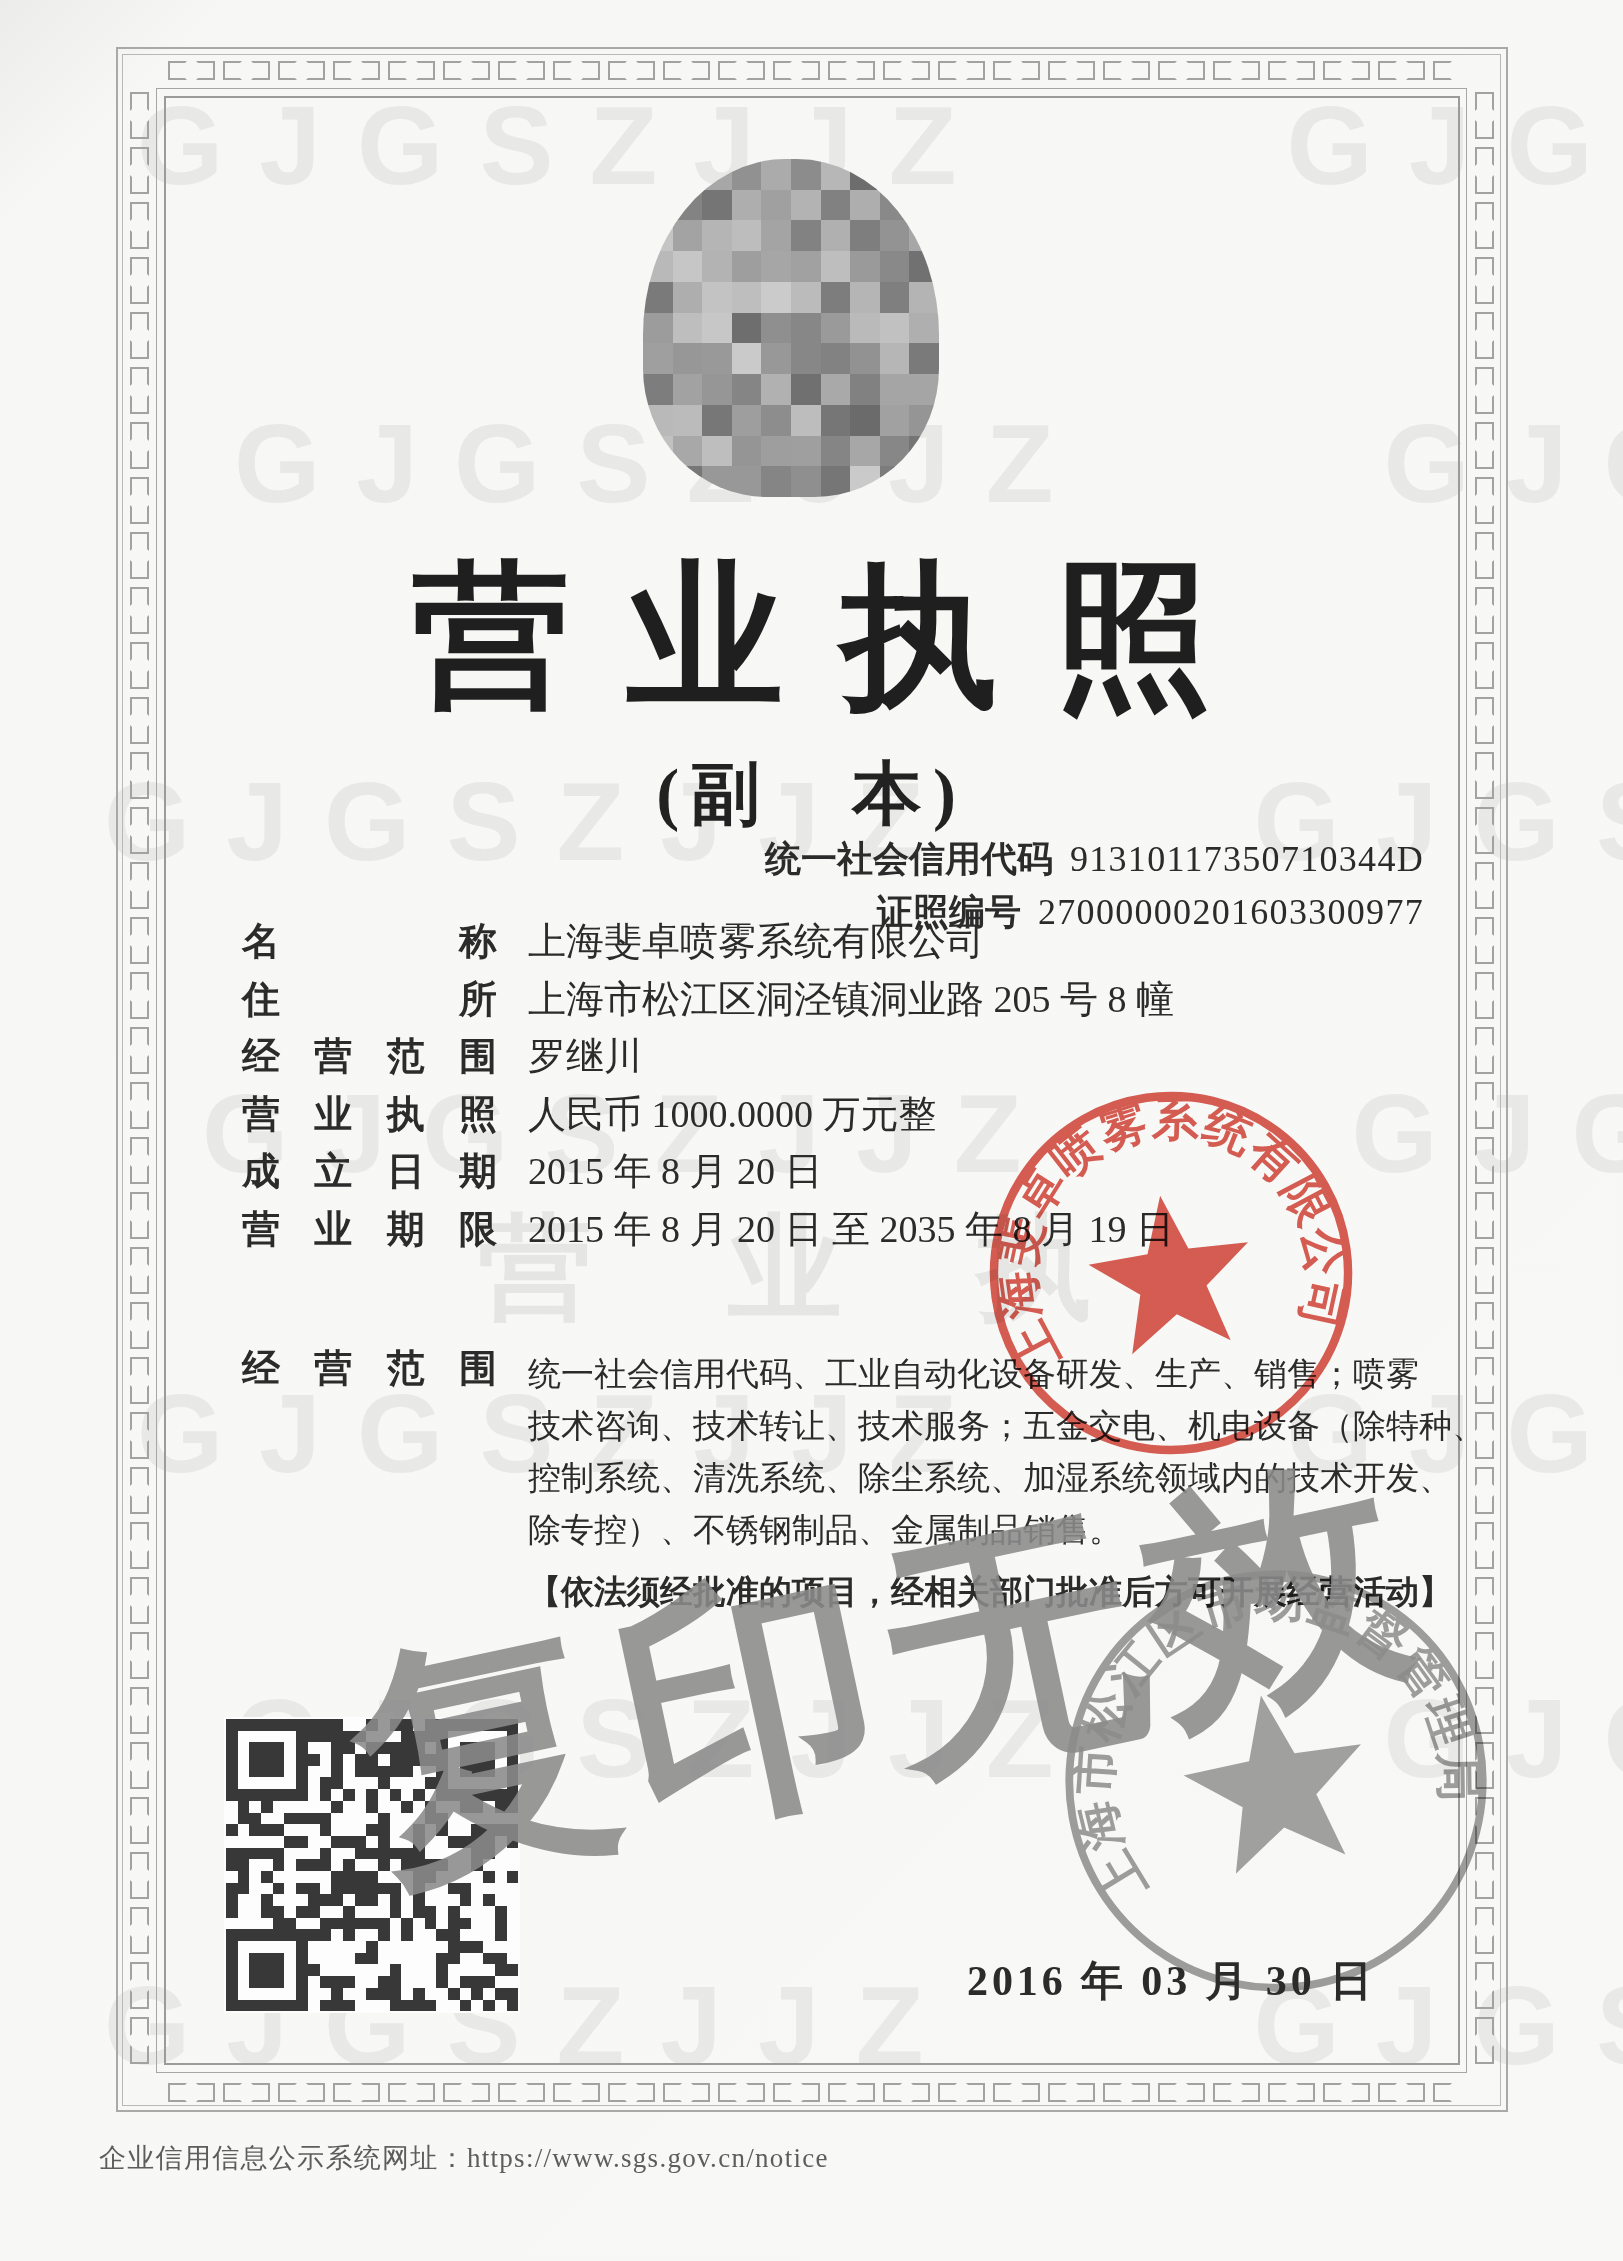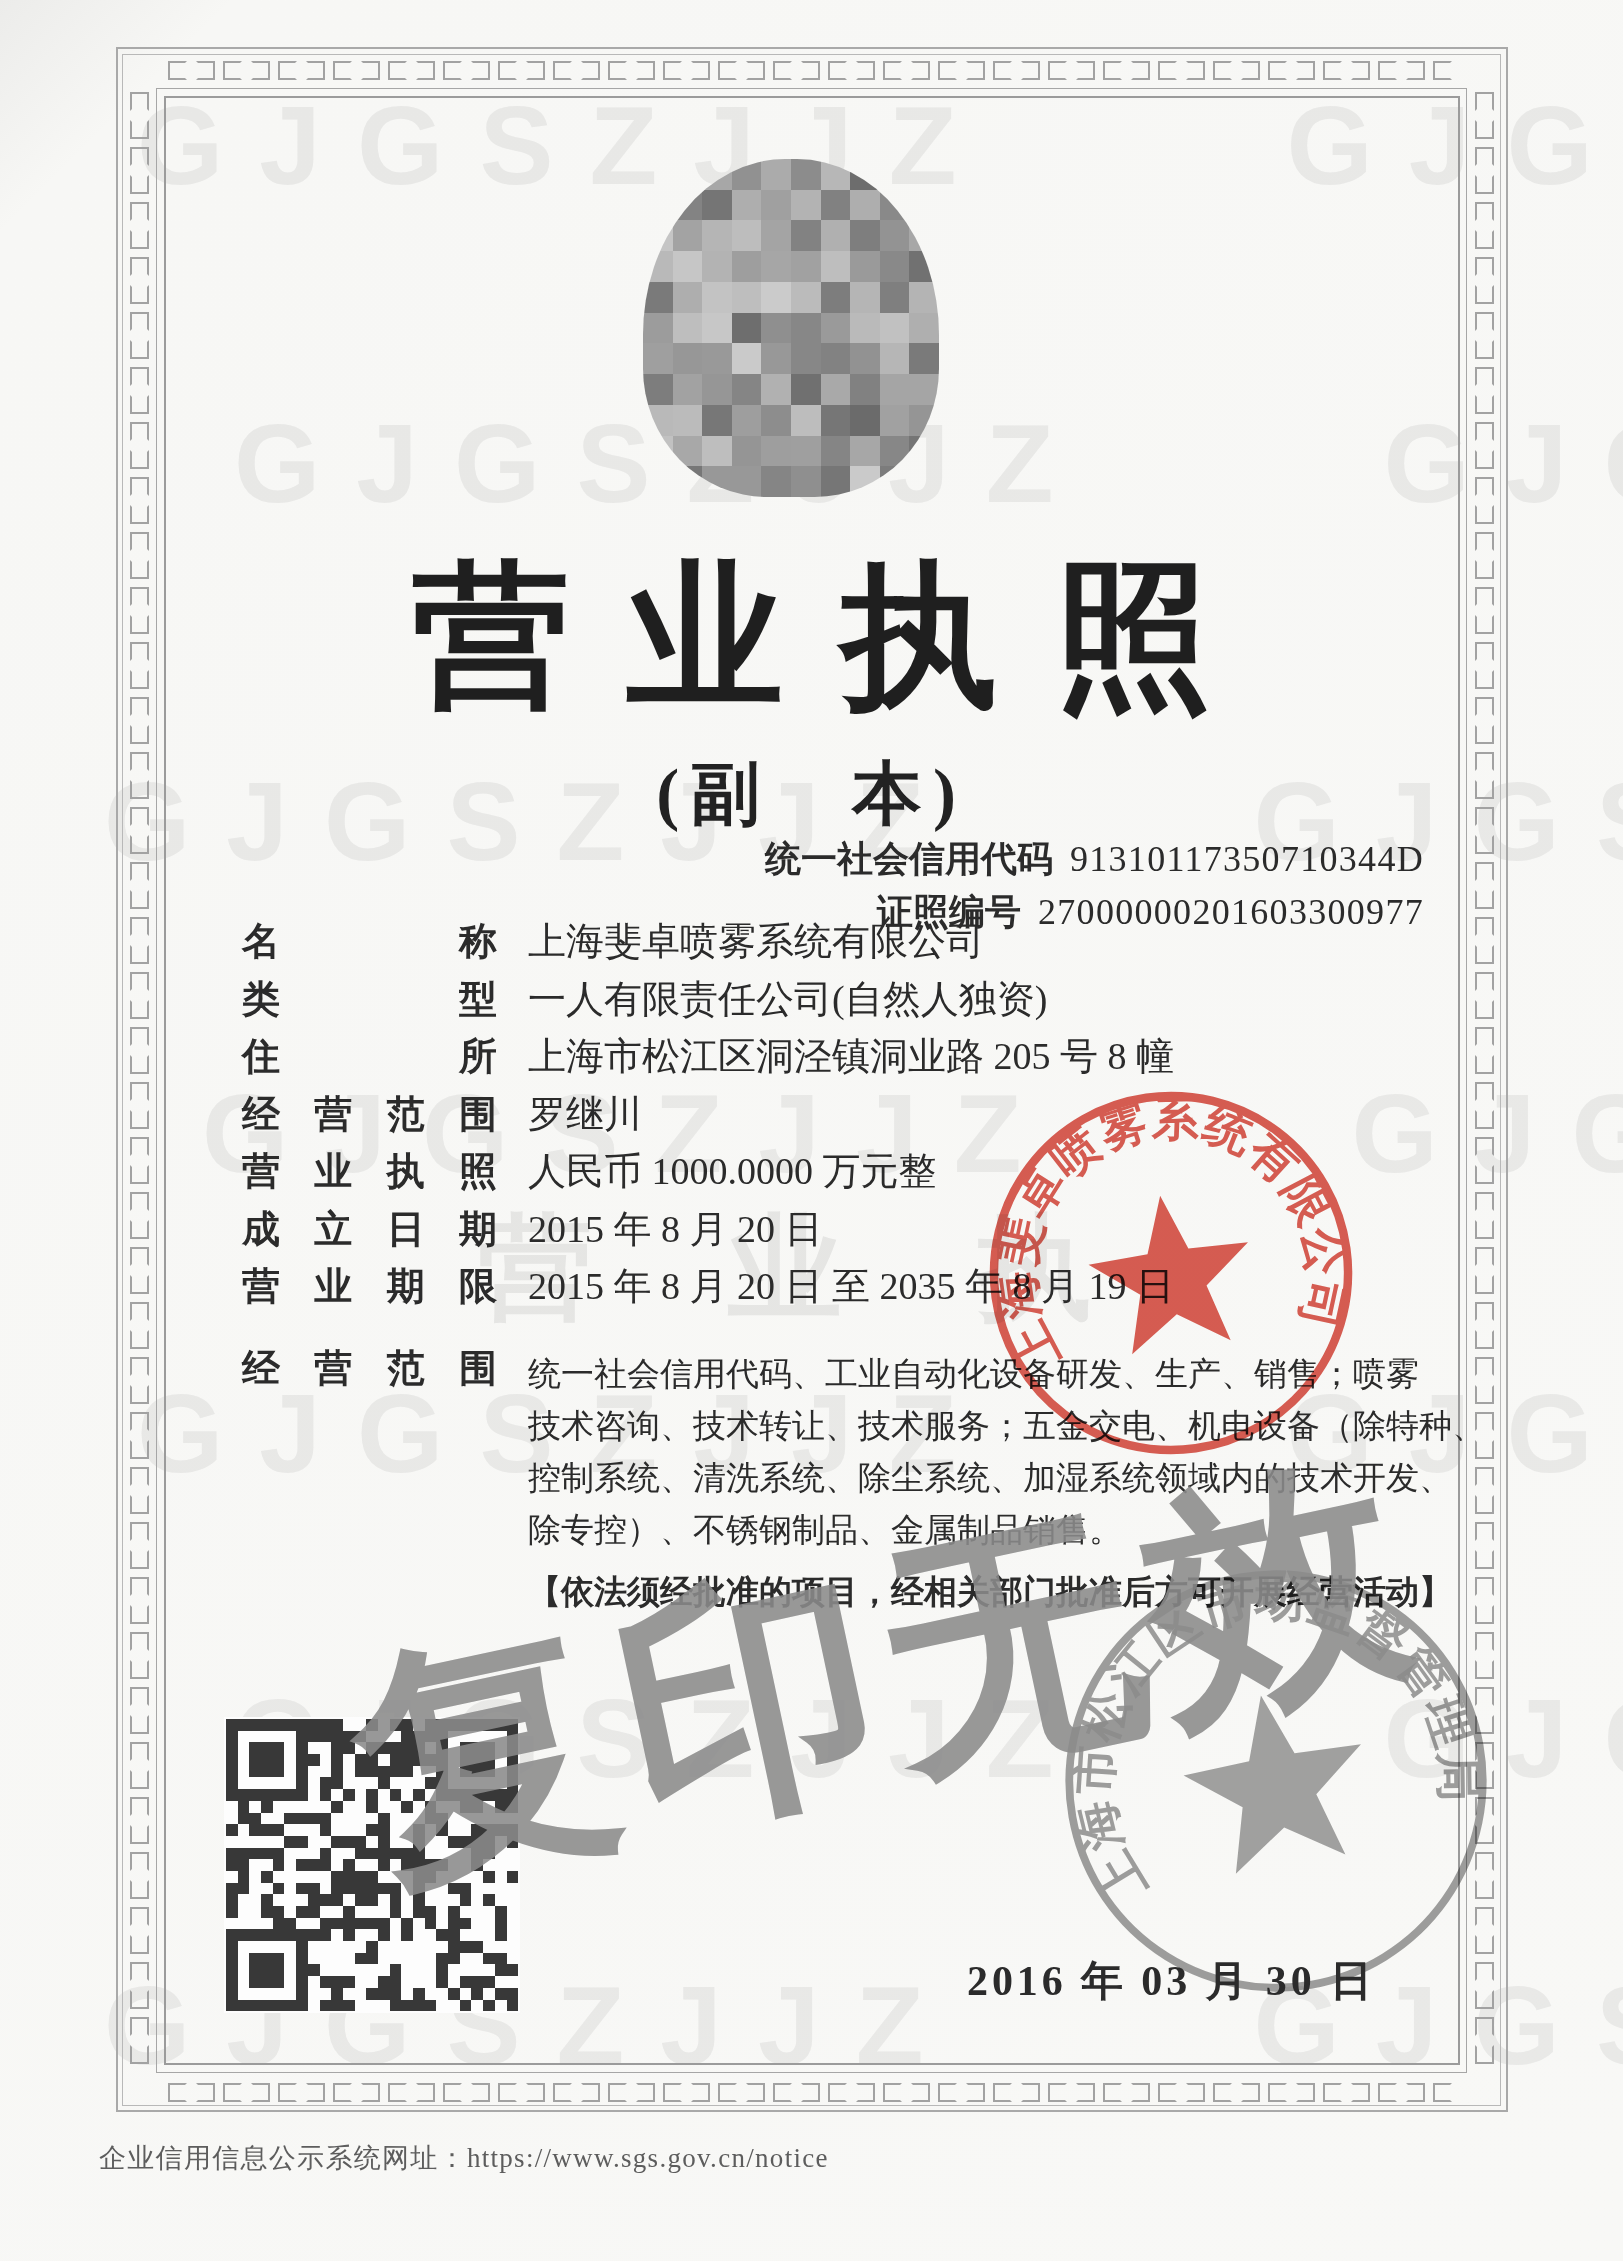--- a/index.html
+++ b/index.html
@@ -465,24 +465,20 @@
       <span class="lbl">证照编号</span><span class="val">27000000201603300977</span>
     </div>
   </div>
 
   <div class="fields">
     <div class="frow">
       <div class="flabel">名称</div>
       <div class="fvalue">上海斐卓喷雾系统有限公司</div>
     </div>
     <div class="frow">
-      <div class="flabel">类型</div>
-      <div class="fvalue">一人有限责任公司(自然人独资)</div>
-    </div>
-    <div class="frow">
       <div class="flabel">住所</div>
       <div class="fvalue">上海市松江区洞泾镇洞业路 205 号 8 幢</div>
     </div>
     <div class="frow">
       <div class="flabel">经营范围</div>
       <div class="fvalue">罗继川</div>
     </div>
     <div class="frow">
       <div class="flabel">营业执照</div>
       <div class="fvalue">人民币 1000.0000 万元整</div>

